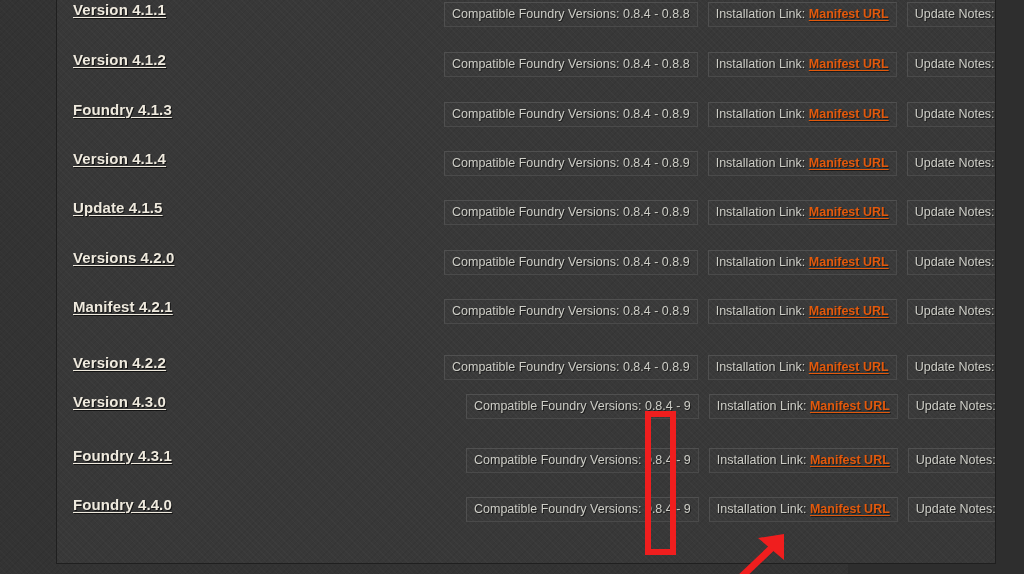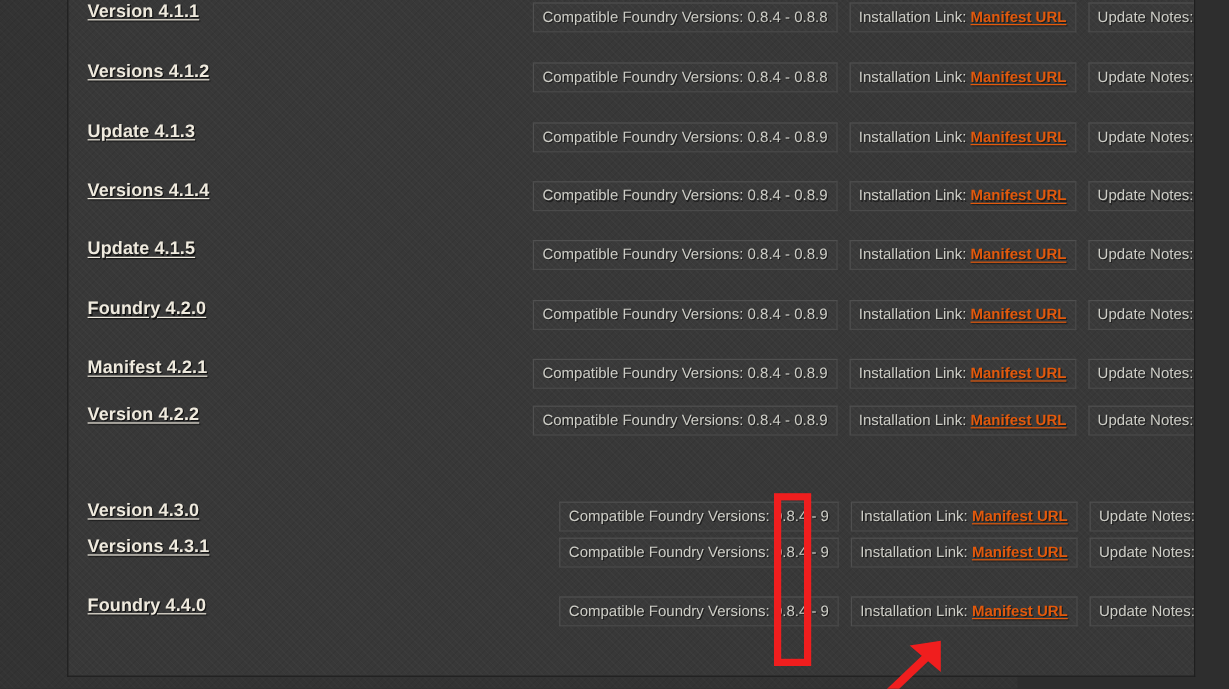--- a/index.html
+++ b/index.html
@@ -128,85 +128,85 @@
     <div id="rows">
         <div class="row" style="top: 0px;">
           <a class="ver-link">Version 4.1.1</a>
           <div class="cluster" style="left: 387px;">
             <div class="infobox"><span class="lbl">Compatible Foundry Versions:</span> <span>0.8.4 - 0.8.8</span></div>
             <div class="infobox"><span class="lbl">Installation Link:</span> <a class="lnk">Manifest URL</a></div>
             <div class="infobox"><span class="lbl">Update Notes:</span> </div>
           </div>
         </div>
         <div class="row" style="top: 50px;">
-          <a class="ver-link">Versions 4.1.2</a>
+          <a class="ver-link">Version 4.1.2</a>
           <div class="cluster" style="left: 387px;">
             <div class="infobox"><span class="lbl">Compatible Foundry Versions:</span> <span>0.8.4 - 0.8.8</span></div>
             <div class="infobox"><span class="lbl">Installation Link:</span> <a class="lnk">Manifest URL</a></div>
             <div class="infobox"><span class="lbl">Update Notes:</span> </div>
           </div>
         </div>
         <div class="row" style="top: 100px;">
-          <a class="ver-link">Update 4.1.3</a>
+          <a class="ver-link">Foundry 4.1.3</a>
           <div class="cluster" style="left: 387px;">
             <div class="infobox"><span class="lbl">Compatible Foundry Versions:</span> <span>0.8.4 - 0.8.9</span></div>
             <div class="infobox"><span class="lbl">Installation Link:</span> <a class="lnk">Manifest URL</a></div>
             <div class="infobox"><span class="lbl">Update Notes:</span> </div>
           </div>
         </div>
         <div class="row" style="top: 149px;">
-          <a class="ver-link">Versions 4.1.4</a>
+          <a class="ver-link">Version 4.1.4</a>
           <div class="cluster" style="left: 387px;">
             <div class="infobox"><span class="lbl">Compatible Foundry Versions:</span> <span>0.8.4 - 0.8.9</span></div>
             <div class="infobox"><span class="lbl">Installation Link:</span> <a class="lnk">Manifest URL</a></div>
             <div class="infobox"><span class="lbl">Update Notes:</span> </div>
           </div>
         </div>
         <div class="row" style="top: 198px;">
           <a class="ver-link">Update 4.1.5</a>
           <div class="cluster" style="left: 387px;">
             <div class="infobox"><span class="lbl">Compatible Foundry Versions:</span> <span>0.8.4 - 0.8.9</span></div>
             <div class="infobox"><span class="lbl">Installation Link:</span> <a class="lnk">Manifest URL</a></div>
             <div class="infobox"><span class="lbl">Update Notes:</span> </div>
           </div>
         </div>
         <div class="row" style="top: 248px;">
-          <a class="ver-link">Foundry 4.2.0</a>
+          <a class="ver-link">Versions 4.2.0</a>
           <div class="cluster" style="left: 387px;">
             <div class="infobox"><span class="lbl">Compatible Foundry Versions:</span> <span>0.8.4 - 0.8.9</span></div>
             <div class="infobox"><span class="lbl">Installation Link:</span> <a class="lnk">Manifest URL</a></div>
             <div class="infobox"><span class="lbl">Update Notes:</span> </div>
           </div>
         </div>
         <div class="row" style="top: 297px;">
           <a class="ver-link">Manifest 4.2.1</a>
           <div class="cluster" style="left: 387px;">
             <div class="infobox"><span class="lbl">Compatible Foundry Versions:</span> <span>0.8.4 - 0.8.9</span></div>
             <div class="infobox"><span class="lbl">Installation Link:</span> <a class="lnk">Manifest URL</a></div>
             <div class="infobox"><span class="lbl">Update Notes:</span> </div>
           </div>
         </div>
-        <div class="row" style="top: 336px;">
+        <div class="row" style="top: 353px;">
           <a class="ver-link">Version 4.2.2</a>
           <div class="cluster" style="left: 387px;">
             <div class="infobox"><span class="lbl">Compatible Foundry Versions:</span> <span>0.8.4 - 0.8.9</span></div>
             <div class="infobox"><span class="lbl">Installation Link:</span> <a class="lnk">Manifest URL</a></div>
             <div class="infobox"><span class="lbl">Update Notes:</span> </div>
           </div>
         </div>
-        <div class="row" style="top: 416px; text-decoration: underline;">
+        <div class="row" style="top: 392px; text-decoration: underline;">
           <a class="ver-link">Version 4.3.0</a>
           <div class="cluster" style="left: 409px;">
             <div class="infobox"><span class="lbl">Compatible Foundry Versions:</span> <span>0.8.4 - 9</span></div>
             <div class="infobox"><span class="lbl">Installation Link:</span> <a class="lnk">Manifest URL</a></div>
             <div class="infobox"><span class="lbl">Update Notes:</span> </div>
           </div>
         </div>
         <div class="row" style="top: 446px;">
-          <a class="ver-link">Versions 4.3.1</a>
+          <a class="ver-link">Foundry 4.3.1</a>
           <div class="cluster" style="left: 409px;">
             <div class="infobox"><span class="lbl">Compatible Foundry Versions:</span> <span>0.8.4 - 9</span></div>
             <div class="infobox"><span class="lbl">Installation Link:</span> <a class="lnk">Manifest URL</a></div>
             <div class="infobox"><span class="lbl">Update Notes:</span> </div>
           </div>
         </div>
         <div class="row" style="top: 495px;">
           <a class="ver-link">Foundry 4.4.0</a>
           <div class="cluster" style="left: 409px;">
             <div class="infobox"><span class="lbl">Compatible Foundry Versions:</span> <span>0.8.4 - 9</span></div>

